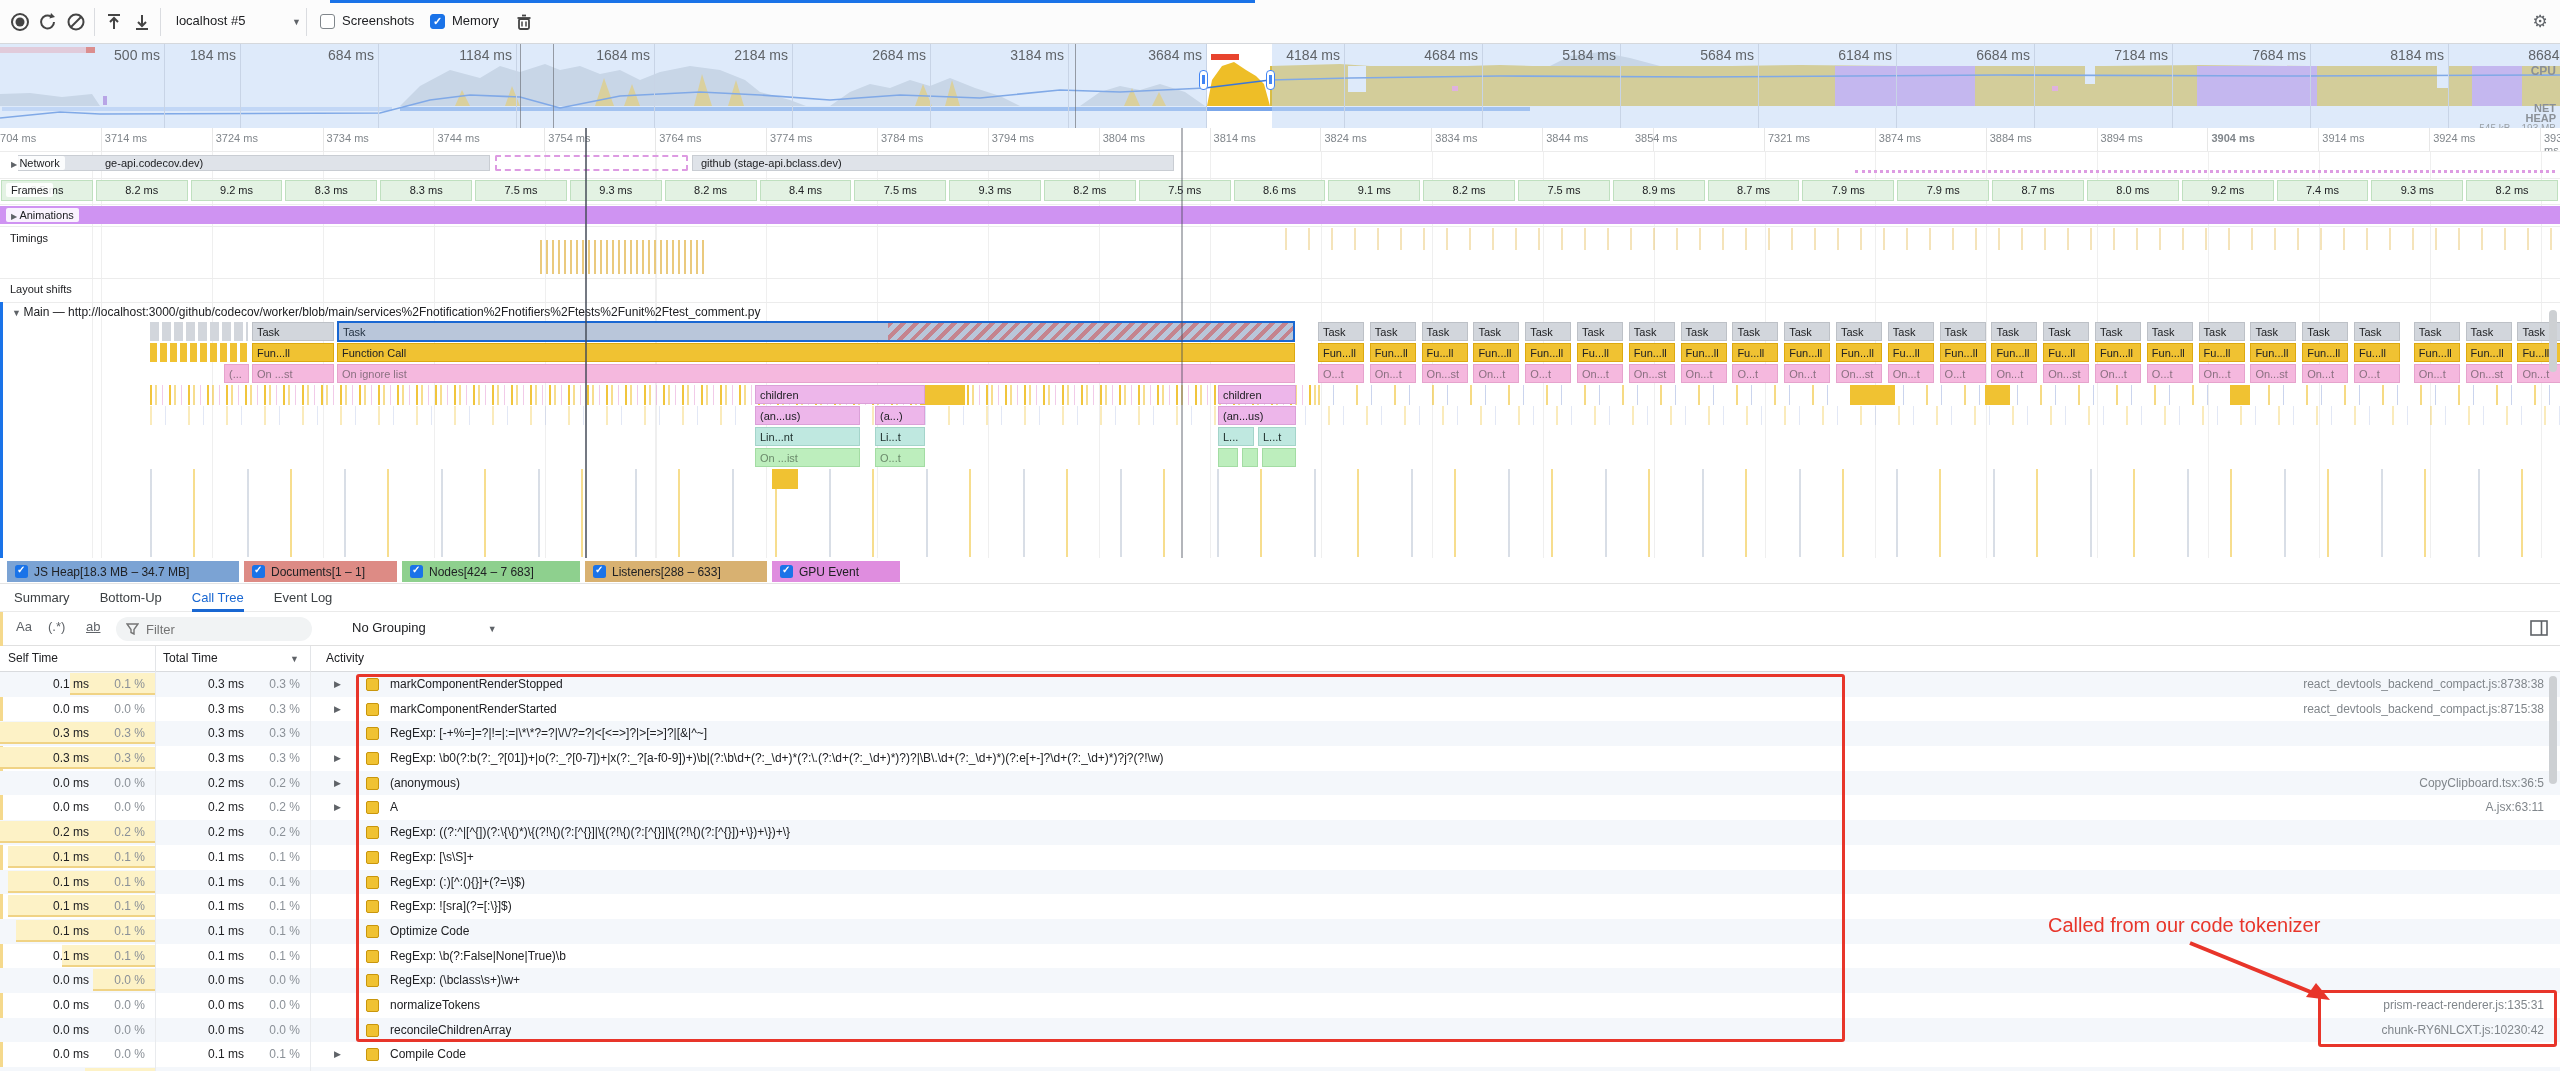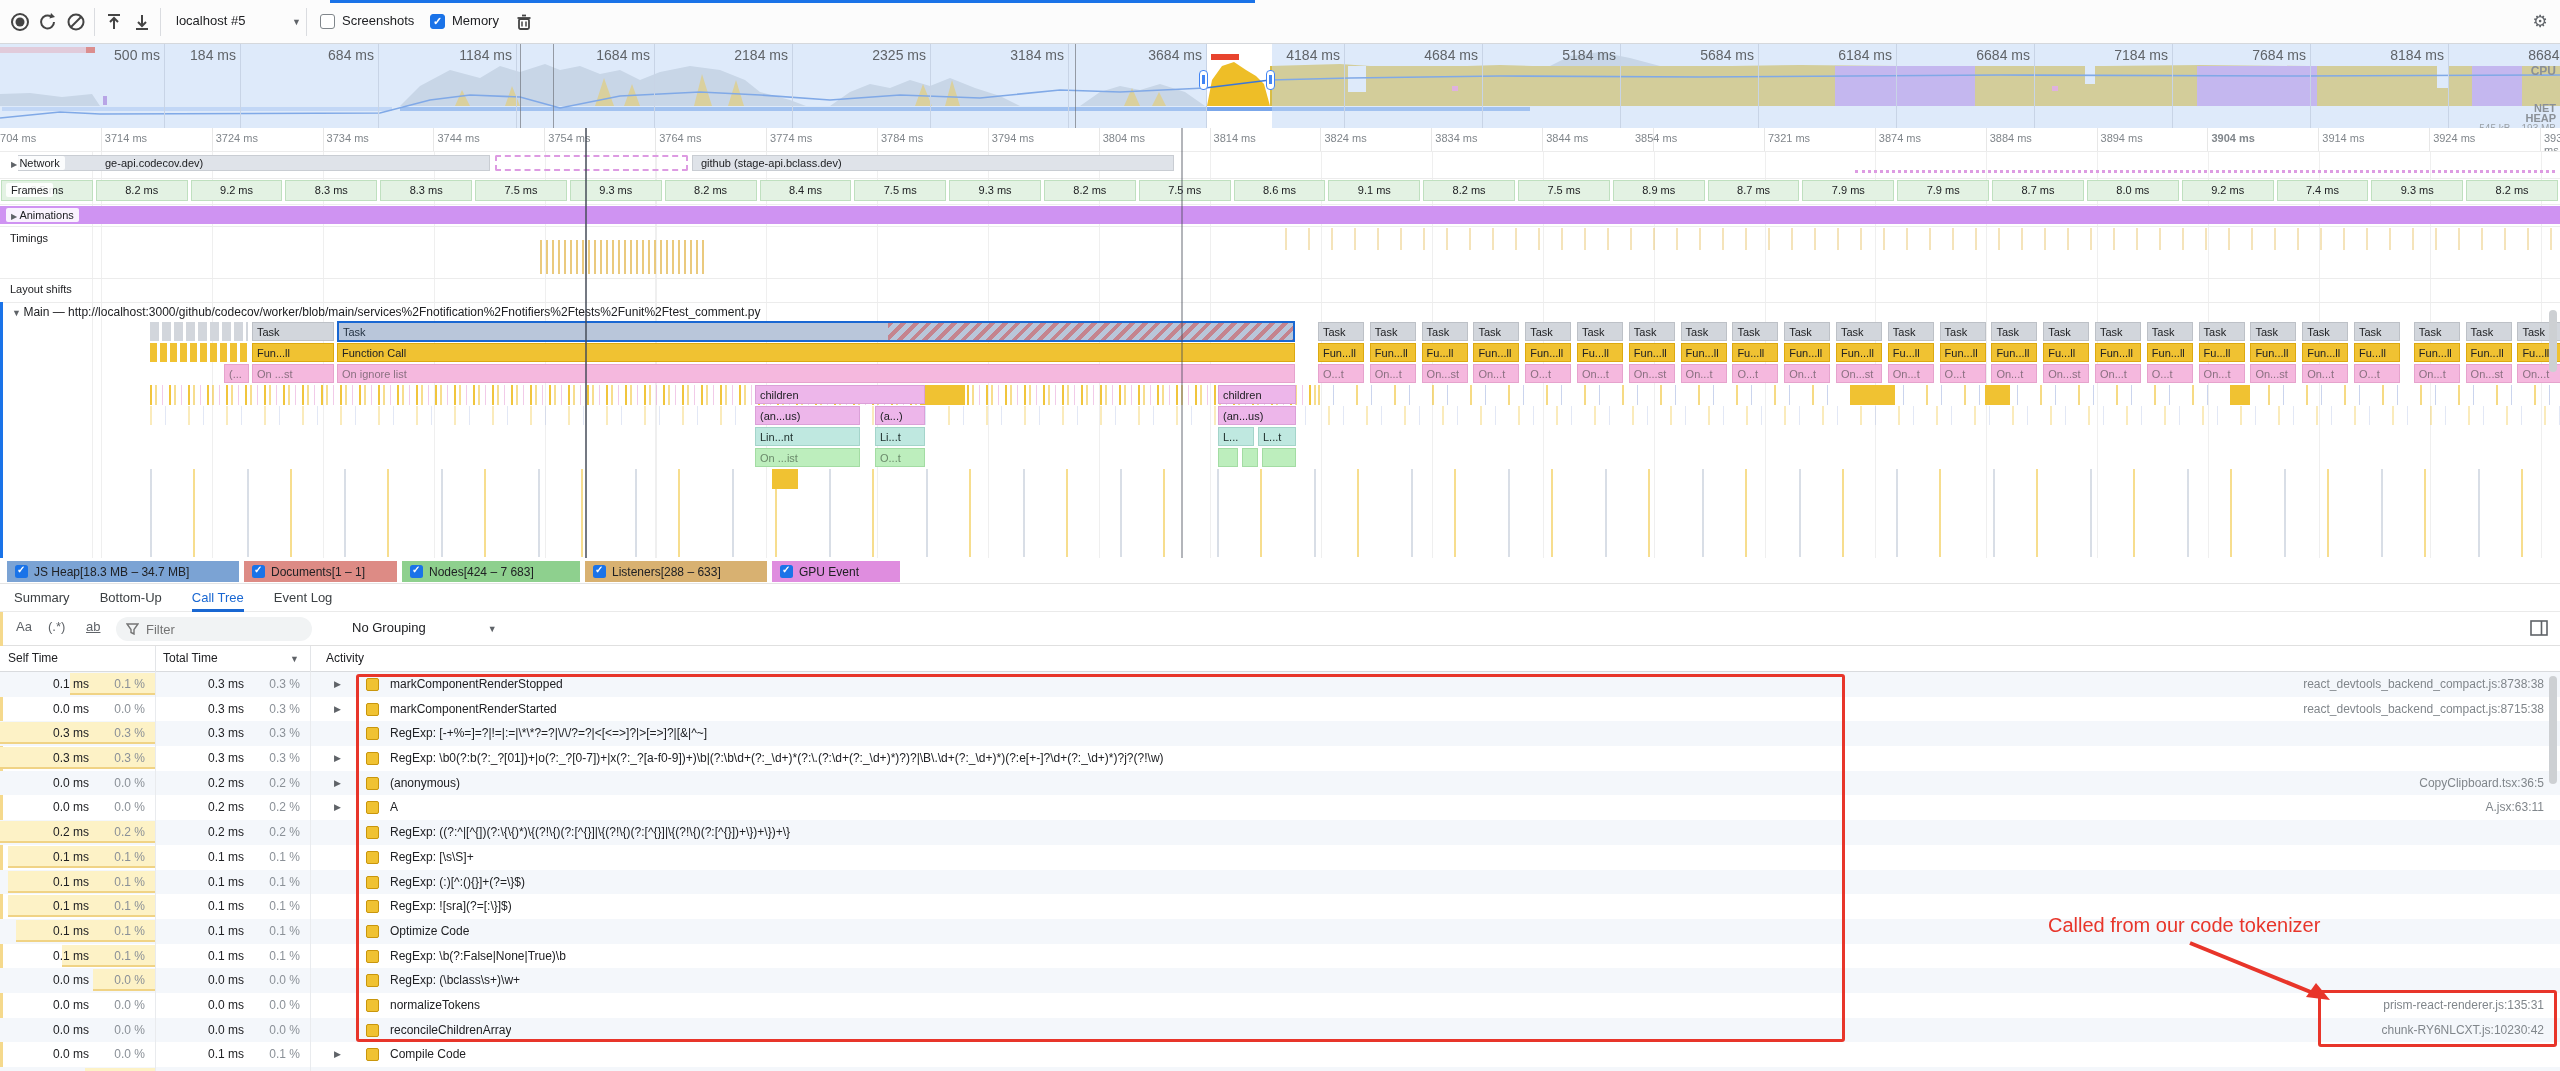--- a/index.html
+++ b/index.html
@@ -230,21 +230,21 @@
         <div class="ov-grid" style="left: 2310px;"></div>
         <div class="ov-grid" style="left: 2448px;"></div>
       </div>
     <div id="ov-labels">
         <div class="ov-lbl" style="left: 70px;">500 ms</div>
         <div class="ov-lbl" style="left: 146px;">184 ms</div>
         <div class="ov-lbl" style="left: 284px;">684 ms</div>
         <div class="ov-lbl" style="left: 422px;">1184 ms</div>
         <div class="ov-lbl" style="left: 560px;">1684 ms</div>
         <div class="ov-lbl" style="left: 698px;">2184 ms</div>
-        <div class="ov-lbl" style="left: 836px;">2325 ms</div>
+        <div class="ov-lbl" style="left: 836px;">2684 ms</div>
         <div class="ov-lbl" style="left: 974px;">3184 ms</div>
         <div class="ov-lbl" style="left: 1112px;">3684 ms</div>
         <div class="ov-lbl" style="left: 1250px;">4184 ms</div>
         <div class="ov-lbl" style="left: 1388px;">4684 ms</div>
         <div class="ov-lbl" style="left: 1526px;">5184 ms</div>
         <div class="ov-lbl" style="left: 1664px;">5684 ms</div>
         <div class="ov-lbl" style="left: 1802px;">6184 ms</div>
         <div class="ov-lbl" style="left: 1940px;">6684 ms</div>
         <div class="ov-lbl" style="left: 2078px;">7184 ms</div>
         <div class="ov-lbl" style="left: 2216px;">7684 ms</div>

